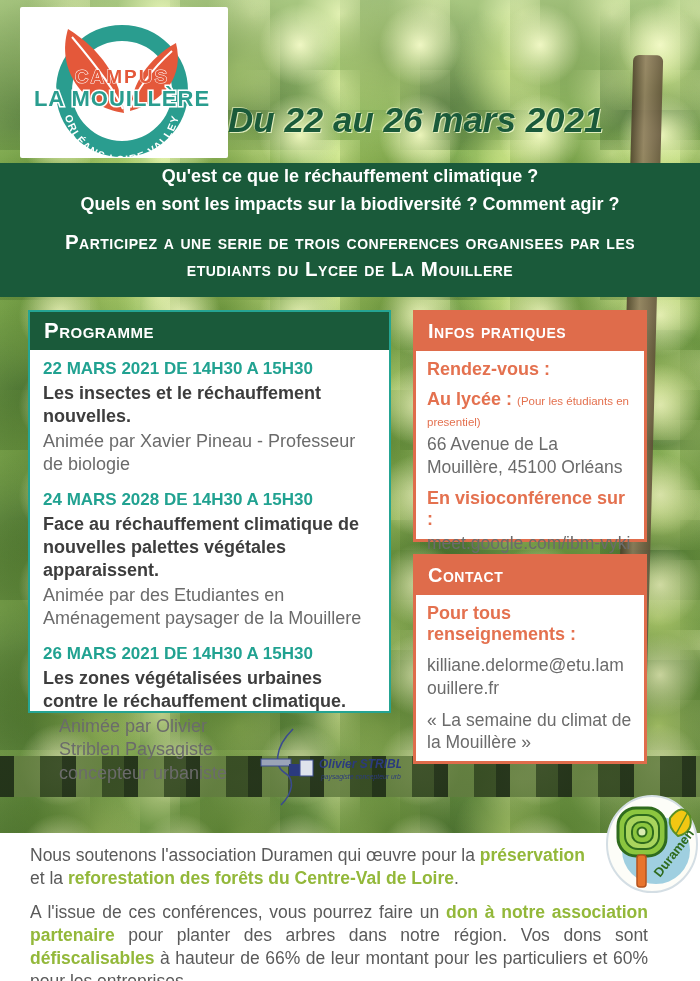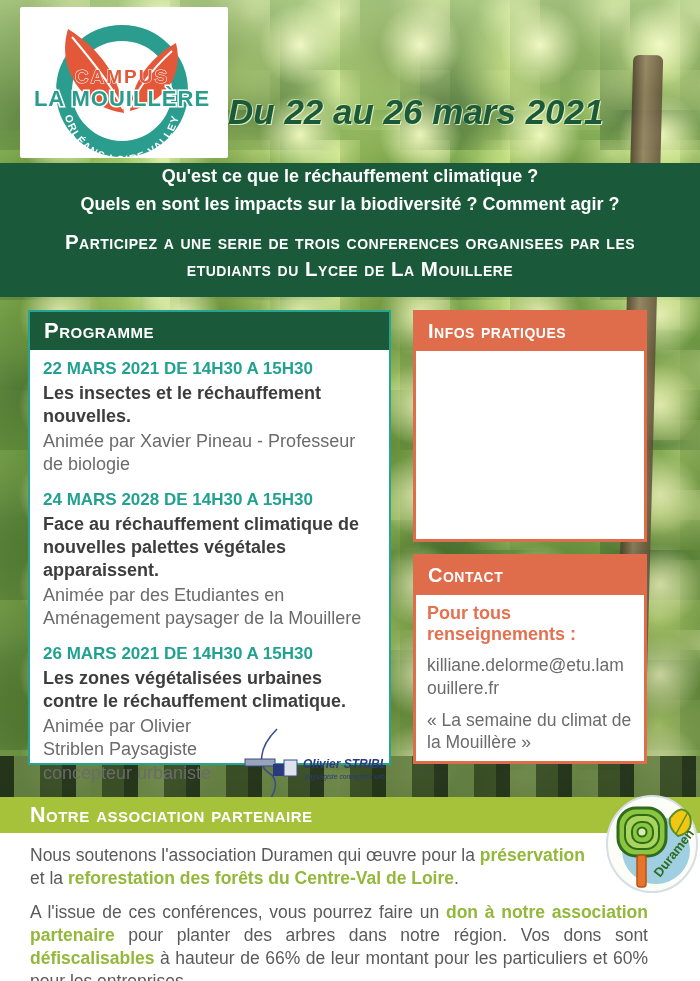--- a/index.html
+++ b/index.html
@@ -21,41 +21,41 @@
   .trunk{position:absolute;z-index:1;width:30px;left:624px;top:55px;height:705px;border-radius:6px;opacity:.85;
     background:linear-gradient(90deg,#4a3b28,#8d795c 42%,#5d4c36);transform:rotate(1.5deg);}
   .forest-strip{position:absolute;z-index:1;left:0;top:756px;width:700px;height:41px;
     background:repeating-linear-gradient(90deg, rgba(33,48,24,.95) 0 14px, rgba(98,124,64,.85) 14px 40px, rgba(52,72,34,.92) 40px 62px);}
   
   .logo-card{position:absolute;z-index:2;left:20px;top:7px;width:208px;height:151px;background:#fff;border-radius:2px;}
   .main-title{position:absolute;z-index:2;left:226px;top:44px;width:466px;margin:0;
     font-size:41px;font-weight:800;letter-spacing:1px;color:#d4613e;text-align:center;
     -webkit-text-stroke:1.6px #1a5a3a;
     text-shadow:2px 2px 0 #1a5a3a,-1px -1px 0 #1a5a3a,1px -1px 0 #1a5a3a,-1px 1px 0 #1a5a3a;}
-  .subtitle{position:absolute;z-index:2;left:228px;top:92px;width:380px;margin:0;
+  .subtitle{position:absolute;z-index:2;left:228px;top:100px;width:380px;margin:0;
     font-size:35px;font-weight:bold;font-style:italic;color:#1a5a3a;
     text-shadow:1px 1px 0 rgba(235,245,200,.9),-1px -1px 0 rgba(235,245,200,.6);}
   
   .intro{position:absolute;z-index:2;left:0;top:163px;width:700px;height:134px;background:#1a5a3a;color:#fff;text-align:center;}
   .intro p{margin:0;}
   .intro-q{font-size:18px;font-weight:600;line-height:1.55;}
   .intro-q.first{padding-top:0;}
   .intro-cta{font-size:20.5px;font-weight:bold;font-variant:small-caps;letter-spacing:.5px;line-height:1.35;padding:9px 30px 0 30px;}
   
   .panel{position:absolute;z-index:2;background:#fff;box-sizing:border-box;}
   .panel-header{color:#fff;font-variant:small-caps;font-weight:bold;font-size:22px;letter-spacing:.5px;
     padding:5px 0 6px 14px;line-height:27px;}
-  .programme{left:28px;top:310px;width:363px;height:455px;border:2px solid #25a492;}
+  .programme{left:28px;top:310px;width:363px;height:403px;border:2px solid #25a492;}
   .programme .panel-header{background:#1a5a3a;margin:-0px;}
   .prog-body{padding:9px 13px 0 13px;}
   .entry{margin-bottom:13px;}
   .entry-date{color:#21a291;font-weight:bold;font-size:17px;margin:0 0 3px 0;}
   .entry-title{color:#3d3d3d;font-weight:bold;font-size:18px;line-height:1.28;margin:0;}
   .entry-speaker{color:#6b6b6b;font-size:18px;line-height:1.3;margin:2px 0 0 0;}
-  .entry3-row{display:flex;align-items:flex-start;}
+  .entry3-row{display:flex;align-items:flex-start;margin-left:16px;}
   .entry3-row .entry-speaker{width:200px;flex:0 0 auto;}
   .striblen{flex:1;margin-top:14px;}
   .side{left:413px;width:234px;border:3px solid #df6c4b;}
   .infos{top:310px;height:232px;}
   .contact{top:554px;height:210px;}
   .side .panel-header{background:#df6c4b;font-size:20px;padding-left:12px;}
   .side-body{padding:8px 11px 0 11px;}
   .side-label{color:#e4714f;font-weight:bold;font-size:18px;margin:0 0 2px 0;}
   .side-note{font-size:11.5px;font-weight:normal;}
   .side-text{color:#6b6b6b;font-size:17.5px;line-height:1.3;margin:0 0 9px 0;word-break:break-all;}
@@ -134,32 +134,41 @@
               <text x="62" y="52" font-size="6.8" font-style="italic" fill="#2b3a7e">paysagiste concepteur urbaniste</text>
             </svg>
           </div>
         </div>
       </div>
     </div>
   </section>
 
   <section class="panel side infos">
     <div class="panel-header">Infos pratiques</div>
+    <div class="side-body">
+      <p class="side-label">Rendez-vous :</p>
+      <p class="side-label mt">
+        <span>Au lycée :</span>
+        <span class="side-note">(Pour les étudiants en presentiel)</span>
+      </p>
+      <p class="side-text addr">66 Avenue de La Mouillère, 45100 Orléans</p>
+      <p class="side-label">En visioconférence sur :</p>
+      <p class="side-text">meet.google.com/ibm-vyki-zug</p>
+    </div>
   </section>
 
   <section class="panel side contact">
     <div class="panel-header">Contact</div>
     <div class="side-body">
       <p class="side-label">Pour tous renseignements :</p>
       <p class="side-text mt">killiane.delorme@etu.lamouillere.fr</p>
       <p class="side-text addr">« La semaine du climat de la Mouillère »</p>
     </div>
   </section>
 
-  <div class="assoc-banner">Notre association partenaire</div>
   <div class="assoc-body">
     <p class="p1"><span>Nous soutenons l'association Duramen qui œuvre pour la </span><span class="g">préservation</span><span> et la </span><span class="g">reforestation des forêts du Centre-Val de Loire</span><span>.</span></p>
     <p class="p2"><span>A l'issue de ces conférences, vous pourrez faire un </span><span class="g">don à notre association partenaire</span><span> pour planter des arbres dans notre région. Vos dons sont </span><span class="g">défiscalisables</span><span> à hauteur de 66% de leur montant pour les particuliers et 60% pour les entreprises.</span></p>
 
   </div>
 
   <div class="duramen">
     <svg width="96" height="108" viewBox="0 0 96 108">
       <ellipse cx="48" cy="50" rx="45" ry="48" fill="#fdfdf8" stroke="#d4dee4" stroke-width="2"></ellipse>
       <circle cx="52" cy="56" r="34" fill="#9fcfe0"></circle>

